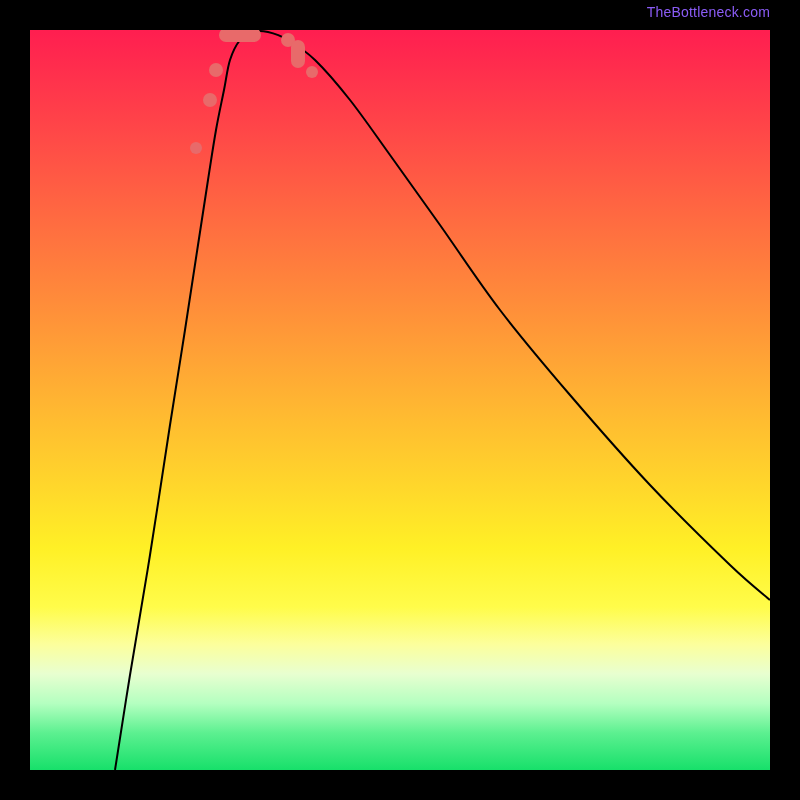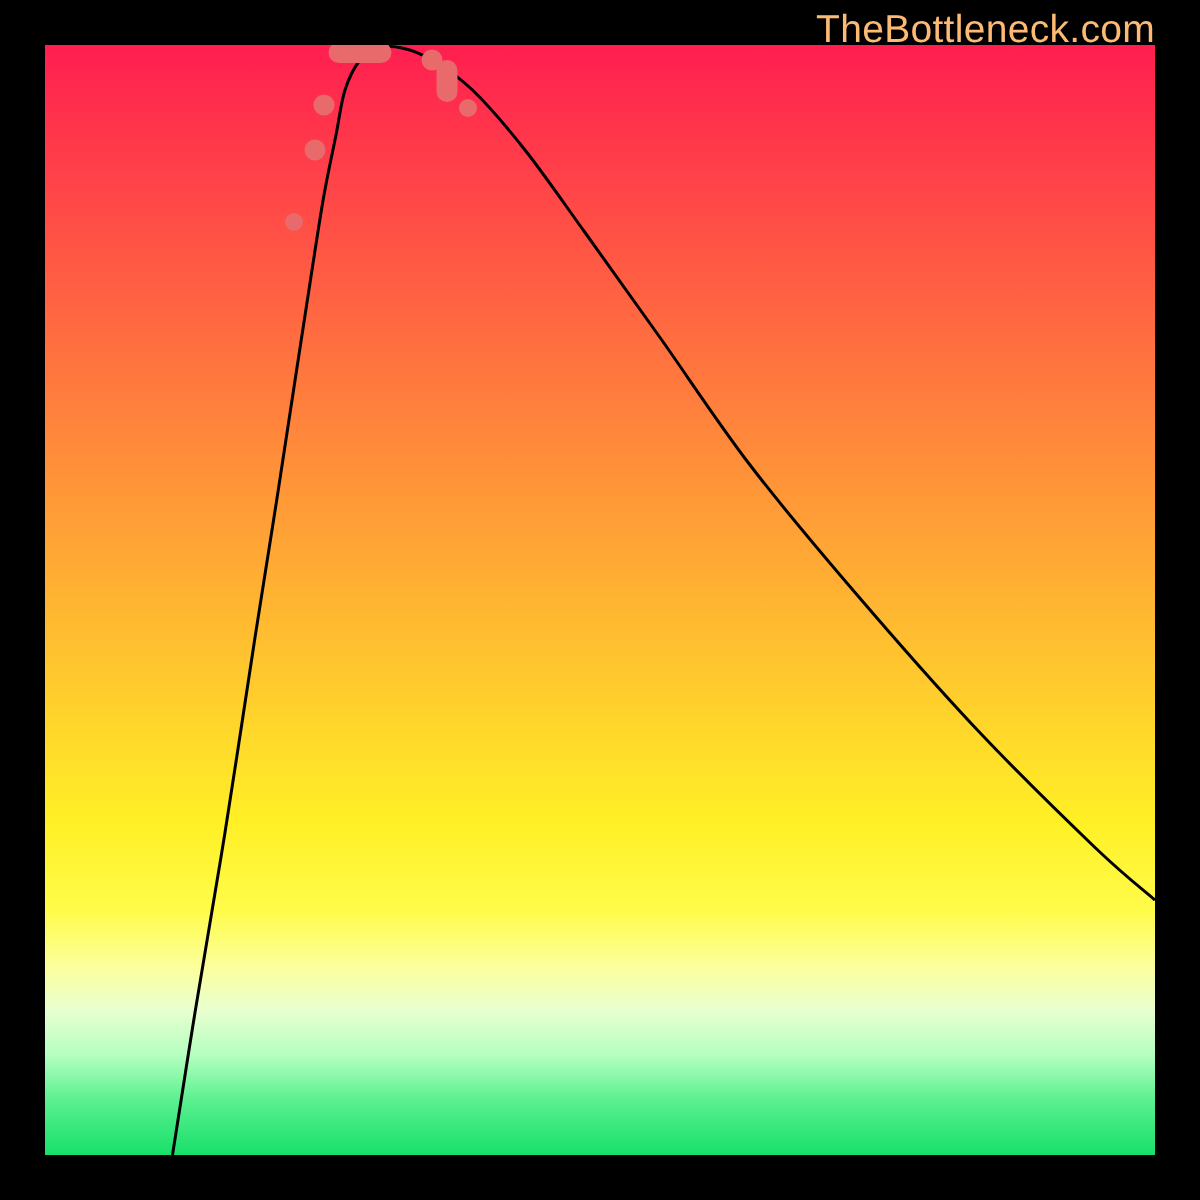--- a/index.html
+++ b/index.html
@@ -39,22 +39,22 @@
       #e8ffd0 87%,
       #b4ffc0 91%,
       #5cf090 95%,
       #17e06a 100%);
     overflow: hidden;
   }
   .watermark {
     position: absolute;
     top: 4px;
     right: 30px;
-    color: #fdba74;
-    font-size: 26px;
+    color: #8b5cf6;
+    font-size: 14px;
     font-weight: 400;
     letter-spacing: 0.2px;
     user-select: none;
   }
   svg.curve {
     position: absolute;
     left: 0;
     top: 0;
     width: 740px;
     height: 740px;

